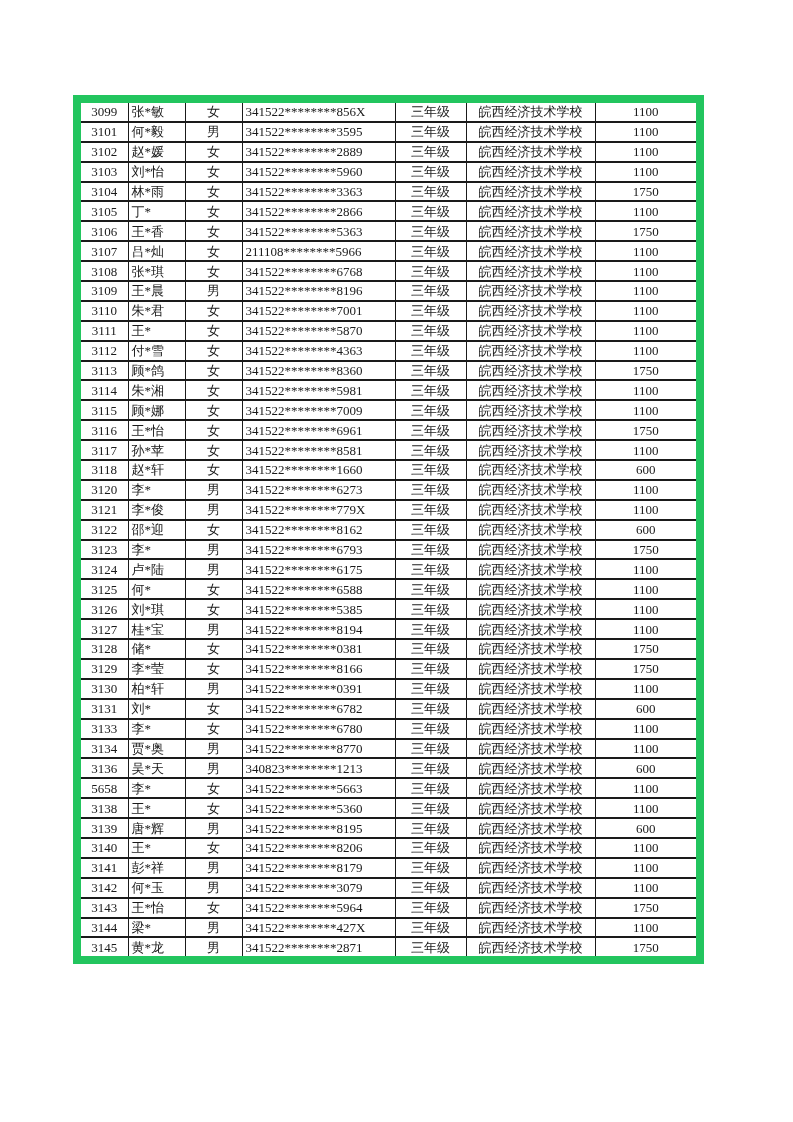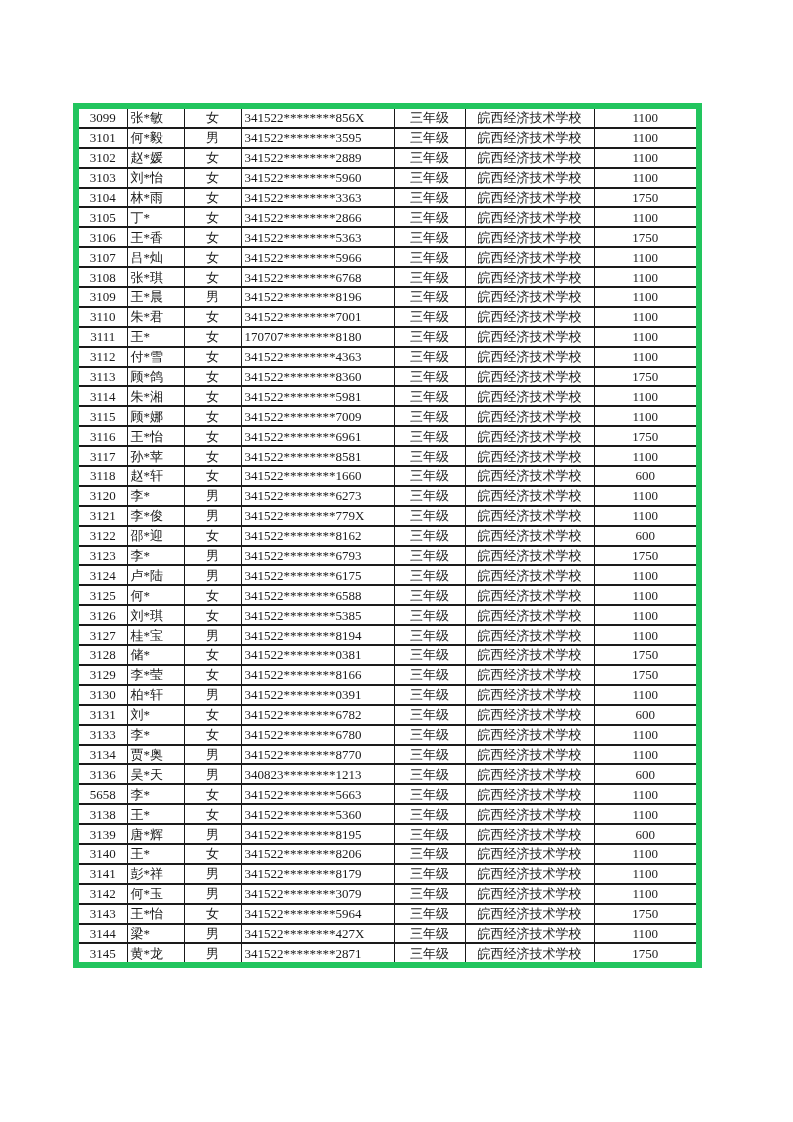--- a/index.html
+++ b/index.html
@@ -21,22 +21,21 @@
     height: 1122px;
     background: #ffffff;
   }
   table.roster {
     position: absolute;
     left: 73px;
     top: 95px;
     width: 623px;
     border-collapse: collapse;
     table-layout: fixed;
-    border: 6px solid #22c55e;
-    margin-top: 8px;
+    border: 8px solid #22c55e;
   }
   col.c-index  { width: 51px; }
   col.c-name   { width: 57px; }
   col.c-gender { width: 57px; }
   col.c-id     { width: 153px; }
   col.c-grade  { width: 71px; }
   col.c-school { width: 129px; }
   col.c-amount { width: 105px; }
   table.roster td {
     border: 1px solid #1a1a1a;
@@ -132,21 +131,21 @@
           <td class="col-gender">女</td>
           <td class="col-id_number">341522********5363</td>
           <td class="col-grade">三年级</td>
           <td class="col-school">皖西经济技术学校</td>
           <td class="col-amount">1750</td>
         </tr>
         <tr>
           <td class="col-index">3107</td>
           <td class="col-name">吕*灿</td>
           <td class="col-gender">女</td>
-          <td class="col-id_number">341522********5966</td>
+          <td class="col-id_number">211108********5966</td>
           <td class="col-grade">三年级</td>
           <td class="col-school">皖西经济技术学校</td>
           <td class="col-amount">1100</td>
         </tr>
         <tr>
           <td class="col-index">3108</td>
           <td class="col-name">张*琪</td>
           <td class="col-gender">女</td>
           <td class="col-id_number">341522********6768</td>
           <td class="col-grade">三年级</td>
@@ -168,21 +167,21 @@
           <td class="col-gender">女</td>
           <td class="col-id_number">341522********7001</td>
           <td class="col-grade">三年级</td>
           <td class="col-school">皖西经济技术学校</td>
           <td class="col-amount">1100</td>
         </tr>
         <tr>
           <td class="col-index">3111</td>
           <td class="col-name">王*</td>
           <td class="col-gender">女</td>
-          <td class="col-id_number">170707********8180</td>
+          <td class="col-id_number">341522********5870</td>
           <td class="col-grade">三年级</td>
           <td class="col-school">皖西经济技术学校</td>
           <td class="col-amount">1100</td>
         </tr>
         <tr>
           <td class="col-index">3112</td>
           <td class="col-name">付*雪</td>
           <td class="col-gender">女</td>
           <td class="col-id_number">341522********4363</td>
           <td class="col-grade">三年级</td>

